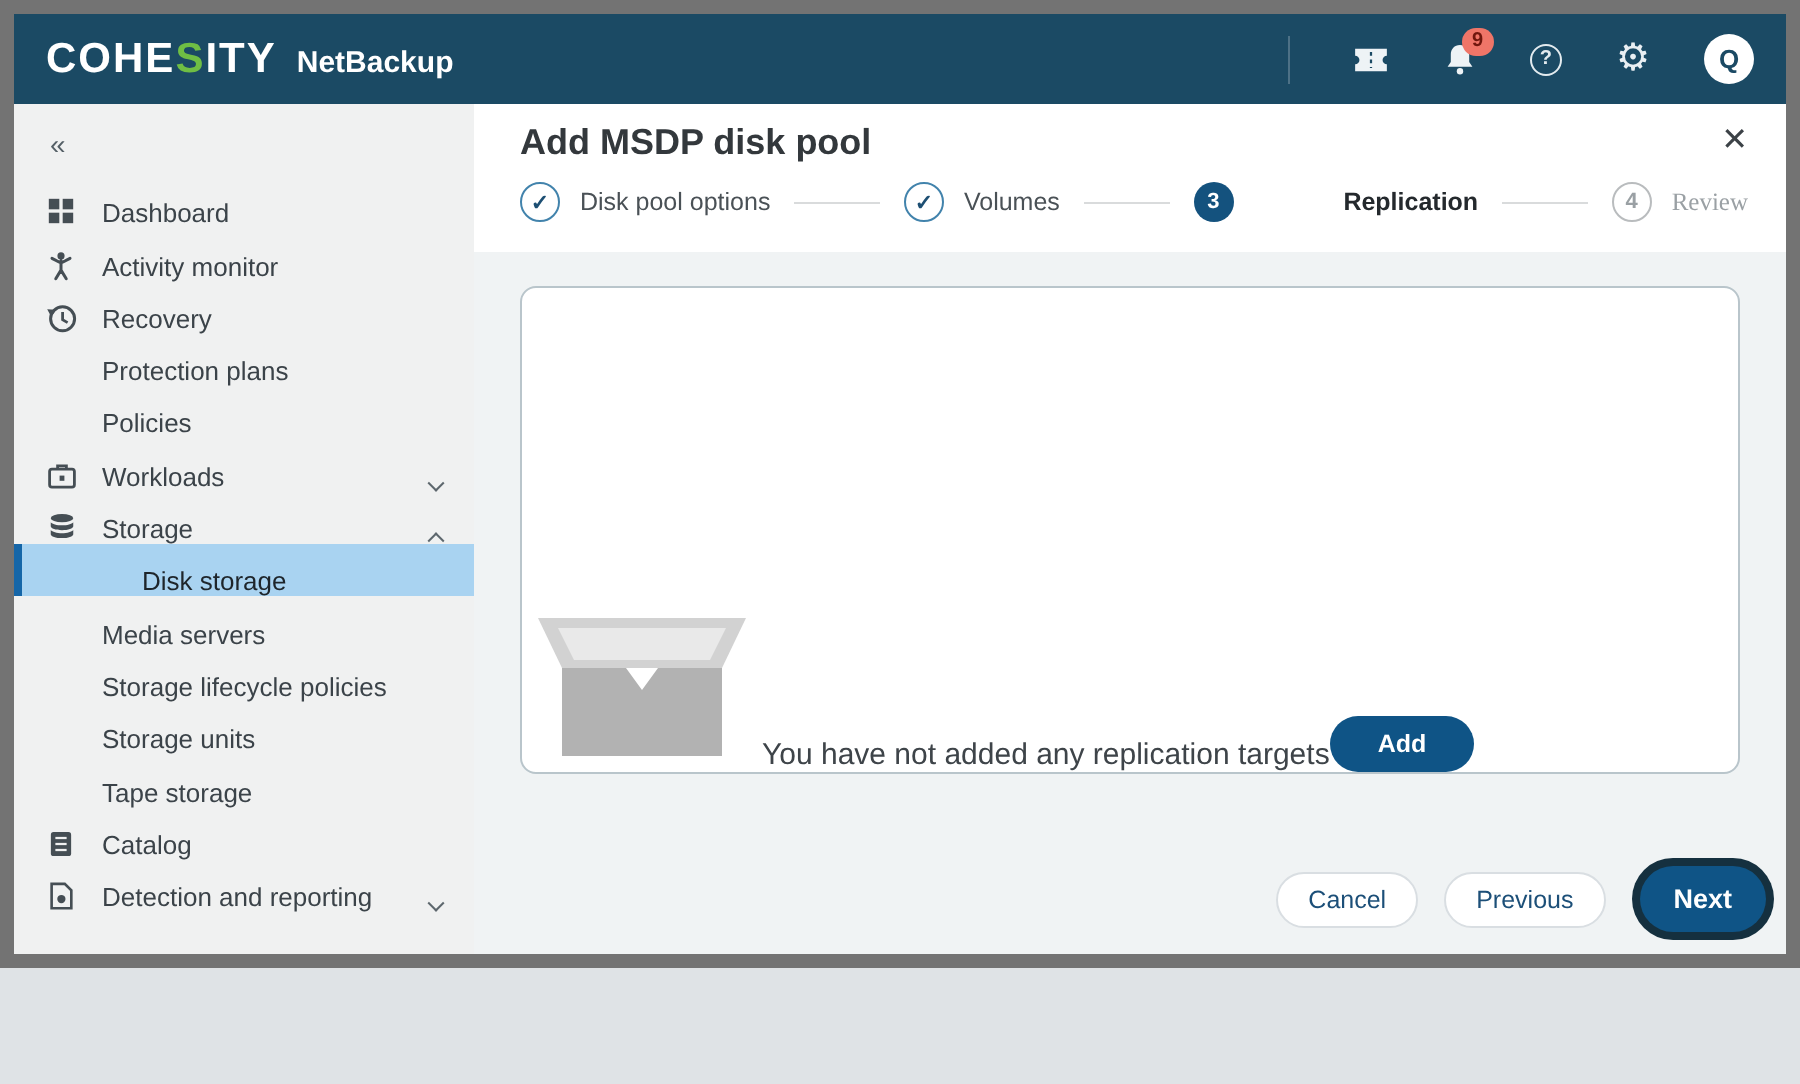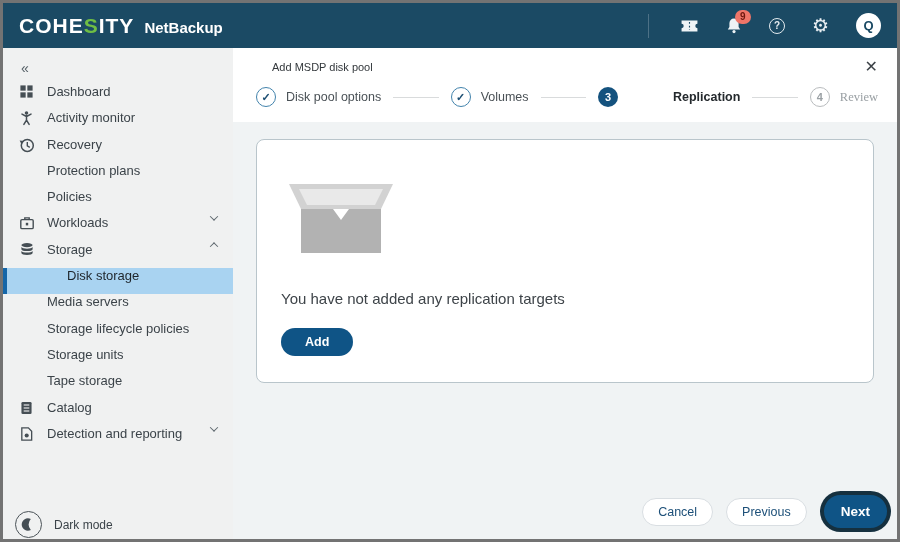--- a/index.html
+++ b/index.html
@@ -1,18 +1,18 @@
 <!DOCTYPE html>
 <html><head>
 <meta charset="utf-8">
 <style>
   html,body{margin:0;padding:0;background:#dfe3e6;}
   *{box-sizing:border-box;}
-  .app{width:900px;height:542px;position:relative;background:#f9a8d4;
-       font-family:"Liberation Sans",sans-serif;border:3px solid #737373;overflow:hidden;}
+  .app{width:900px;height:484px;position:relative;background:#f9a8d4;
+       font-family:"Liberation Sans",sans-serif;border:7px solid #737373;overflow:hidden;}
 
   
   .topbar{height:45px;background:#1b4a64;display:flex;align-items:center;padding:0 16px;}
   .brand{display:flex;align-items:baseline;gap:10px;}
   .logo-main{color:#fff;font-size:21px;font-weight:700;letter-spacing:1px;}
   .logo-s{color:#6fbe44;}
   .logo-product{color:#fff;font-size:15px;font-weight:700;}
   .top-actions{margin-left:auto;display:flex;align-items:center;gap:27px;}
   .top-sep{width:1px;height:24px;background:rgba(255,255,255,.22);margin-right:4px;}
   .tico{position:relative;display:inline-flex;align-items:center;justify-content:center;cursor:pointer;}
@@ -23,55 +23,55 @@
   .gear{color:#e9eff3;font-size:19px;line-height:1;}
   .avatar{width:25px;height:25px;border-radius:50%;background:#fff;color:#1b4a64;font-size:13px;
           font-weight:700;display:flex;align-items:center;justify-content:center;}
 
   
   .bodywrap{display:flex;height:497px;}
 
   
   .sidebar{width:230px;background:#f0f1f1;position:relative;flex:none;}
   .collapse{padding:12px 0 8px 18px;color:#556067;font-size:14px;cursor:pointer;}
-  .side-item{height:26.3px;display:flex;align-items:flex-start;padding-left:16px;font-size:13px;
+  .side-item{height:26.3px;display:flex;align-items:flex-end;padding-left:16px;font-size:13px;
              color:#3b4349;position:relative;cursor:pointer;white-space:nowrap;}
   .side-item .ico{width:16px;height:16px;margin-right:12px;display:inline-flex;flex:none;}
   .side-item.indent{padding-left:44px;}
   .side-item.selected{background:#a9d3f1;border-left:4px solid #1566a8;padding-left:60px;color:#1e252b;}
   .chev{position:absolute;right:16px;width:6px;height:6px;border-right:1.5px solid #5d676d;
         border-bottom:1.5px solid #5d676d;}
   .chev.down{transform:rotate(45deg) translate(-1px,-1px);}
   .chev.up{transform:rotate(-135deg) translate(-1px,-1px);}
   .darkmode{position:absolute;left:12px;bottom:7px;display:flex;align-items:center;gap:12px;
             font-size:12px;color:#3b4349;cursor:pointer;}
   .moon-circle{width:27px;height:27px;border:1.4px solid #4b5358;border-radius:50%;
                display:flex;align-items:center;justify-content:center;}
 
   
   .main{flex:1;background:#f0f3f4;display:flex;flex-direction:column;position:relative;}
   .wizard-head{background:#fff;padding:0 19px 10px 23px;}
   .title-row{height:34px;display:flex;align-items:center;padding-top:4px;}
-  .page-title{font-size:11px;font-weight:400;color:#33383c;margin:16px;}
+  .page-title{font-size:18px;font-weight:700;color:#33383c;margin:0;}
   .close-x{margin-left:auto;font-size:16px;color:#3c4247;cursor:pointer;line-height:1;}
   .stepper{display:flex;align-items:center;height:30px;}
   .step{display:flex;align-items:center;gap:10px;flex:none;}
   .step-circle{width:20px;height:20px;border-radius:50%;display:flex;align-items:center;
                justify-content:center;font-size:11px;font-weight:700;flex:none;}
   .step-circle.done{border:1.6px solid #4283ac;color:#1d4f73;}
   .step-circle.active{background:#14527e;color:#fff;}
   .step-circle.pending{border:1.6px solid #b9bcbe;color:#9aa0a4;}
   .step-label{font-size:12.5px;color:#4a5156;}
   .step-label.active{font-weight:700;color:#24292d;margin-left:45px;}
   .step-label.pending{color:#9aa0a4;font-family:Liberation Serif, serif;}
   .connector{flex:1;height:1px;background:#d9dbdc;margin:0 12px;}
 
   .wizard-body{flex:1;padding:17px 23px 0;}
   .card{background:#fff;border:1px solid #b9c5cb;border-radius:8px;height:244px;
-        display:flex;flex-direction:column;align-items:flex-start;padding-left:24px;}
+        display:flex;align-items:flex-end;}
   .empty-icon{margin-top:42px;}
   .empty-msg{margin:30px 0 0;font-size:15px;color:#3e4449;}
   .btn-add{margin-top:21px;background:#0f5486;color:#fff;border:none;border-radius:15px;
            padding:7px 24px;font-size:12.5px;font-weight:700;cursor:pointer;
            font-family:"Liberation Sans",sans-serif;}
 
   .footer{position:absolute;right:10px;bottom:11px;display:flex;align-items:center;gap:13px;}
   .btn-outline{background:#fff;border:1px solid #d9dee2;border-radius:14px;padding:6px 15px;
                font-size:12.5px;color:#1c4f78;cursor:pointer;font-family:"Liberation Sans",sans-serif;}
   .btn-next{background:#0f5486;color:#fff;border:none;border-radius:17px;padding:9px 17px;

